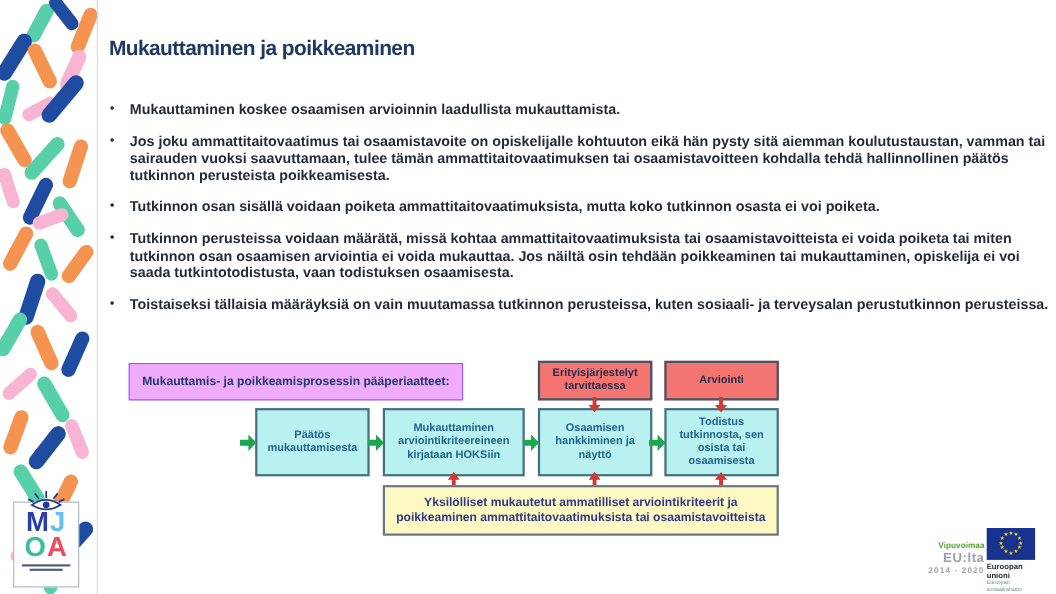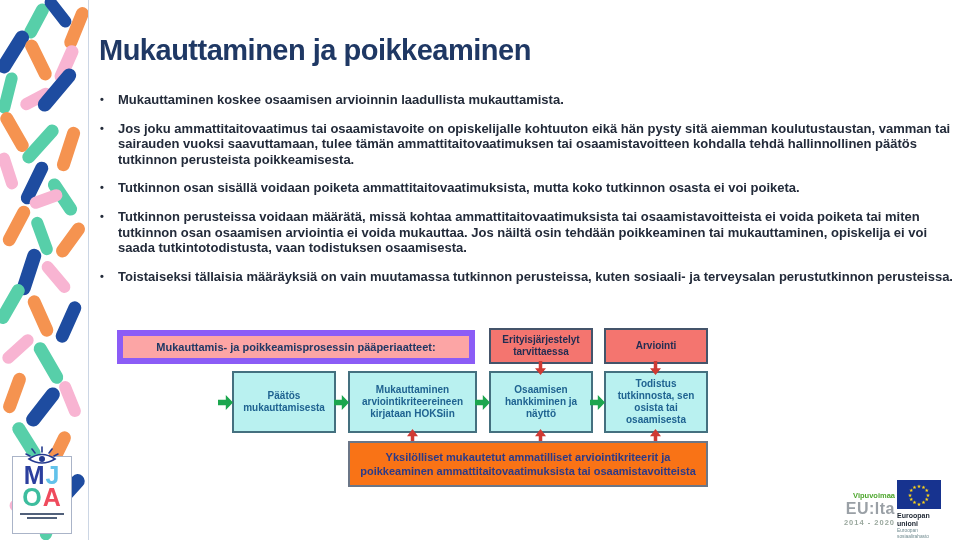--- a/index.html
+++ b/index.html
@@ -9,48 +9,48 @@
   }
   
   .confetti{position:absolute;left:0;top:0;width:88px;height:540px;background:#ffffff;}
   .confetti .s{position:absolute;border-radius:8px;}
   .c-n{background:#1e4ca0;} .c-o{background:#f59350;} .c-p{background:#f8b4d2;} .c-m{background:#57cfa9;}
   .strip-divider{position:absolute;left:88px;top:0;width:1px;height:540px;background:#ccd6e4;}
 
   
   .page-title{
     position:absolute;left:99px;top:34px;width:840px;
-    font-size:29px;font-weight:700;letter-spacing:-0.5px;color:#1f3864;
+    font-size:19px;font-weight:700;letter-spacing:-0.5px;color:#1f3864;
   }
   .bullets{position:absolute;left:100px;top:92px;width:856px;margin:0;padding:0;list-style:none;}
   .bullets li{
     display:flex;margin:0 0 13px 0;color:#232b3a;font-size:13px;font-weight:700;line-height:15.6px;
   }
   .bullets .marker{width:18px;flex:0 0 18px;font-size:11px;line-height:15.6px;color:#232b3a;}
 
   
   .diagram{position:absolute;left:0;top:0;width:960px;height:540px;pointer-events:none;}
   .dbox{
     position:absolute;display:flex;align-items:center;justify-content:center;text-align:center;
     box-sizing:border-box;padding:2px 4px;
   }
   .d-header{
-    left:117px;top:330px;width:358px;height:34px;background:#fca5a5;border:6px solid #8b5cf6;
+    left:117px;top:330px;width:304px;height:34px;background:#f0abfc;border:1px solid #8b5cf6;
     color:#1f3864;font-size:11px;font-weight:700;
   }
   .d-side{
     top:328px;height:36px;background:#f4756f;border:2px solid #44546a;
     color:#232d52;font-size:10px;font-weight:700;line-height:12px;
   }
   .d-step{
     top:371px;height:62px;background:#b9f1f0;border:2px solid #44707f;
     color:#1f6391;font-size:10px;font-weight:700;line-height:12px;
   }
   .d-bottom{
-    left:348px;top:441px;width:360px;height:46px;background:#f97316;border:2px solid #6b7687;
+    left:348px;top:441px;width:360px;height:46px;background:#fef9c3;border:2px solid #6b7687;
     color:#2c3a87;font-size:11px;font-weight:700;line-height:14px;text-align:center;
   }
   .garrow{position:absolute;top:395px;width:15px;height:15px;background:#1ca64e;
     clip-path:polygon(0 32%,52% 32%,52% 0,100% 50%,52% 100%,52% 68%,0 68%);}
   .rarrow-dn{position:absolute;top:361px;width:11px;height:14px;background:#cf3a33;
     clip-path:polygon(34% 0,66% 0,66% 52%,100% 52%,50% 100%,0 52%,34% 52%);}
   .rarrow-up{position:absolute;top:429px;width:11px;height:15px;background:#cf3a33;
     clip-path:polygon(50% 0,100% 48%,66% 48%,66% 100%,34% 100%,34% 48%,0 48%);}
 
   
@@ -59,21 +59,21 @@
   .mjoa-eye{position:absolute;left:50%;top:-11px;transform:translateX(-50%);}
   .mjoa-letters{margin-top:7px;font-weight:700;font-size:25px;line-height:22px;letter-spacing:1px;text-align:center;}
   .mjoa-letters .l-m{color:#2b3f9e;} .mjoa-letters .l-j{color:#62c2ea;}
   .mjoa-letters .l-o{color:#3dbd9e;} .mjoa-letters .l-a{color:#ef4b5d;}
   .mjoa-tag{margin:5px auto 0;width:44px;height:2px;background:#51607a;}
   .mjoa-tag2{margin:2px auto 0;width:30px;height:2px;background:#51607a;}
 
   
   .vipu{position:absolute;left:833px;top:492px;width:62px;text-align:right;line-height:1;}
   .vipu .v1{color:#4ea72e;font-size:7.5px;font-weight:700;}
-  .vipu .v2{color:#9aa0a6;font-size:16px;font-weight:700;letter-spacing:0.5px;margin-top:1px;}
+  .vipu .v2{color:#9aa0a6;font-size:12px;font-weight:700;letter-spacing:0.5px;margin-top:1px;}
   .vipu .v3{color:#9aa89e;font-size:7.5px;font-weight:700;margin-top:2px;letter-spacing:1px;}
   .euflag{position:absolute;left:897px;top:480px;width:46px;text-align:left;}
   .euflag .flag{position:relative;width:44px;height:29px;background:#17338f;}
   .euflag .flag span{position:absolute;transform:translate(-50%,-50%);color:#ffd617;font-size:5px;line-height:1;}
   .euflag .e1{color:#1b2430;font-size:7px;font-weight:700;margin-top:3px;line-height:1.1;}
   .euflag .e2{color:#6f8a8f;font-size:4.8px;margin-top:1px;line-height:1.1;}
 </style>
 </head>
 <body>
 

